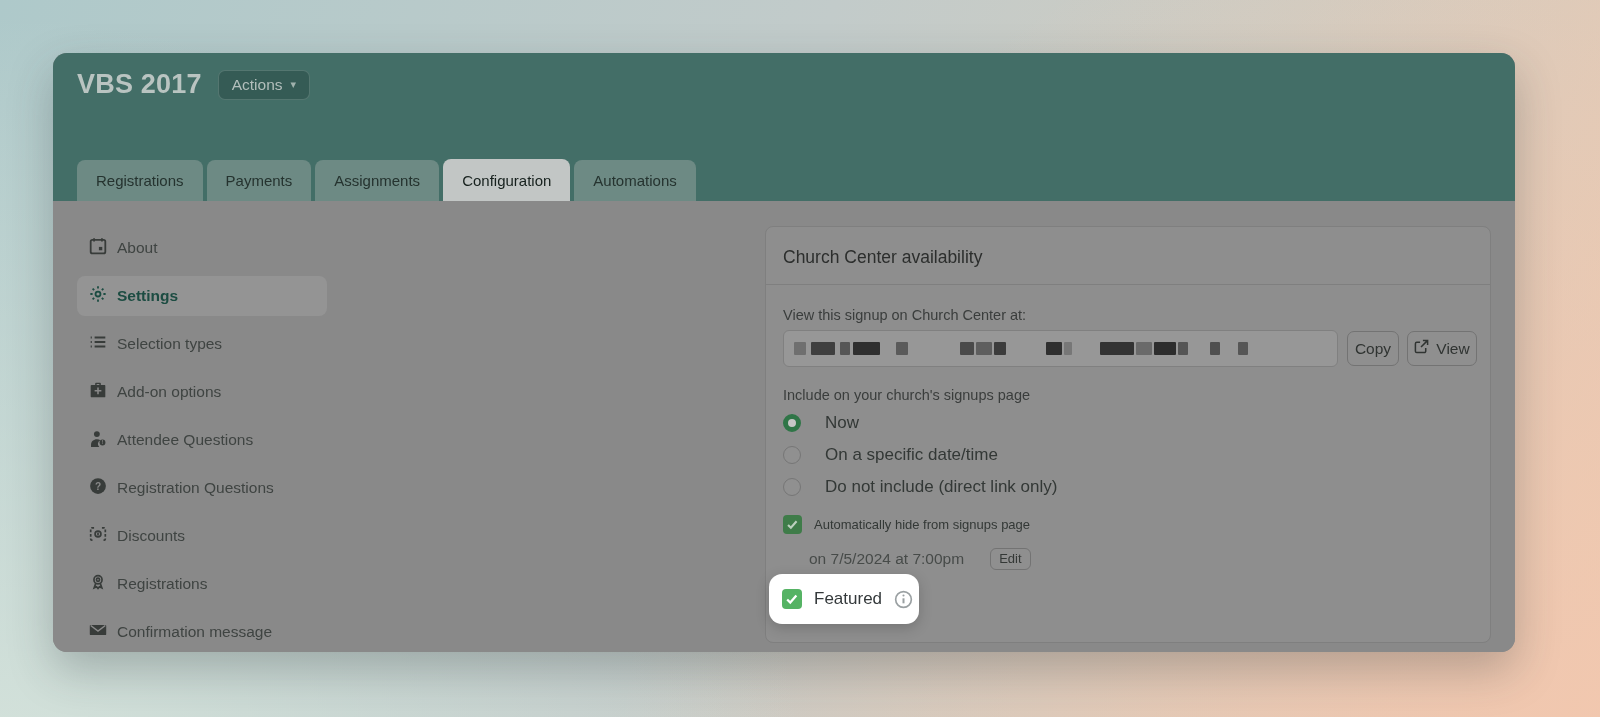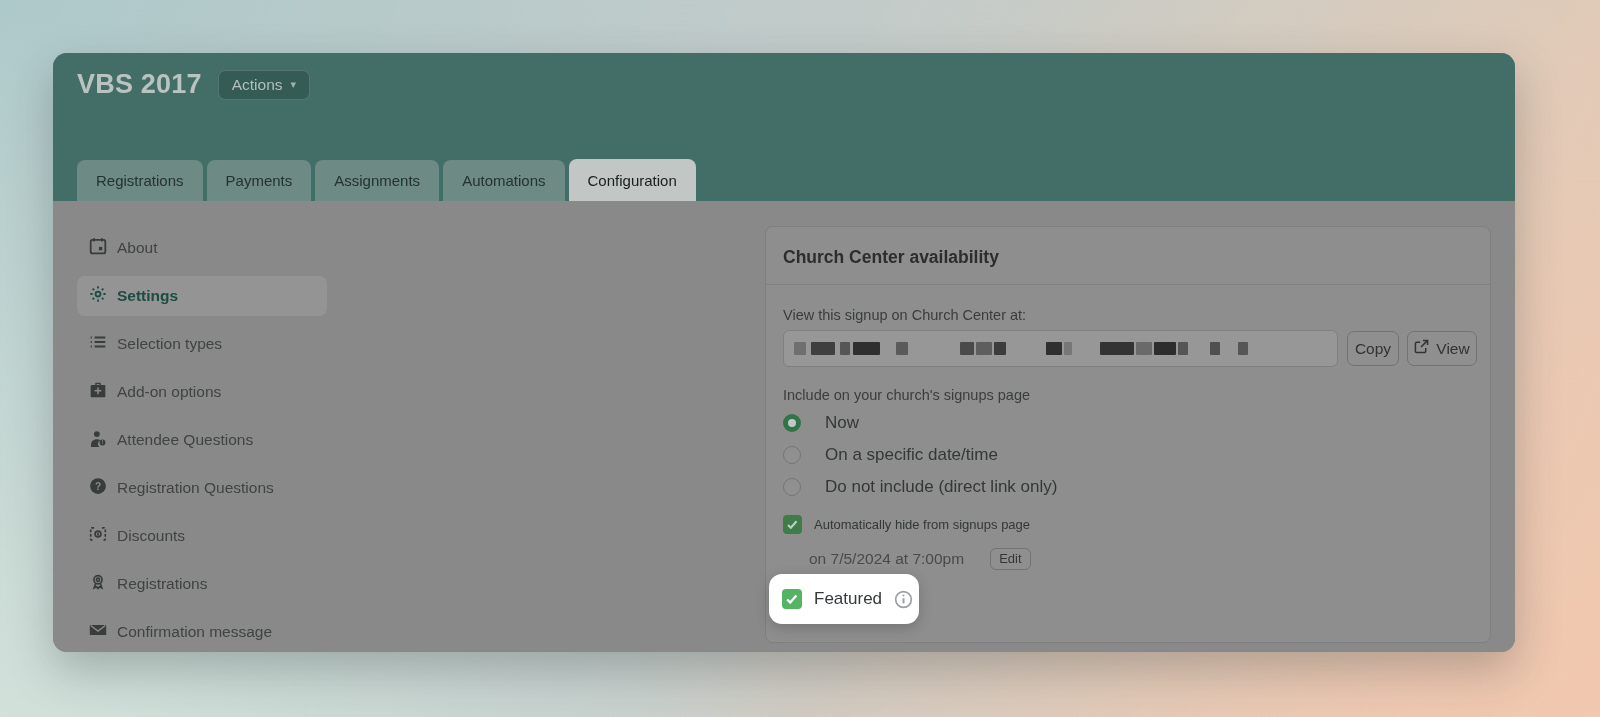--- a/index.html
+++ b/index.html
@@ -45,21 +45,21 @@
     margin-bottom:8px; border-radius:8px; color:#3f4442; font-size:15.5px; cursor:pointer;
   }
   .side-item svg { color:#383c3a; flex:0 0 auto; }
   .side-item.active { background:#949494; color:#1c4c42; font-weight:700; }
   .side-item.active svg { color:#1c4c42; }
   
   .card {
     position:absolute; left:712px; top:25px; width:726px; height:417px;
     background:#8e8e8e; border:1px solid #7f7f7f; border-radius:8px;
   }
-  .card-title { position:absolute; left:17px; top:20px; font-size:17.5px; font-weight:700; color:#2c2e2d; }
+  .card-title { position:absolute; left:17px; top:20px; font-size:17.5px; font-weight:400; color:#2c2e2d; }
   .card-divider { position:absolute; left:0; top:57px; width:100%; height:1px; background:#7f7f7f; }
   .url-label { position:absolute; left:17px; top:80px; font-size:14.5px; color:#3a3d3c; }
   .url-input {
     position:absolute; left:17px; top:103px; width:555px; height:37px;
     background:#979797; border:1px solid #808080; border-radius:6px;
     display:flex; align-items:center; overflow:hidden; padding-left:4px;
   }
   .url-input i { display:block; height:13px; border-radius:1px; flex:0 0 auto; }
   .btn {
     position:absolute; height:35px; background:#8f8f8f; border:1px solid #737373;
@@ -127,22 +127,22 @@
         <svg width="15" height="15" viewBox="0 0 16 16" fill="none" stroke="currentColor" stroke-width="2">
             <path d="M2 9l4 4 8-9"></path>
           </svg>
       </span>
       <span>Open</span>
     </div>
     <div class="tabs">
       <div class="tab">Registrations</div>
       <div class="tab">Payments</div>
       <div class="tab">Assignments</div>
+      <div class="tab active">Configuration</div>
       <div class="tab">Automations</div>
-      <div class="tab active">Configuration</div>
     </div>
   </div>
 
   <div class="content">
 
     <div class="sidebar">
       <div class="side-item">
         <span><svg width="18" height="18" viewBox="0 0 16 16" fill="none" stroke="currentColor" stroke-width="1.6">
               <rect x="1.5" y="2.5" width="13" height="12" rx="1.5"></rect>
               <path d="M4.5 1v3M11.5 1v3"></path>

